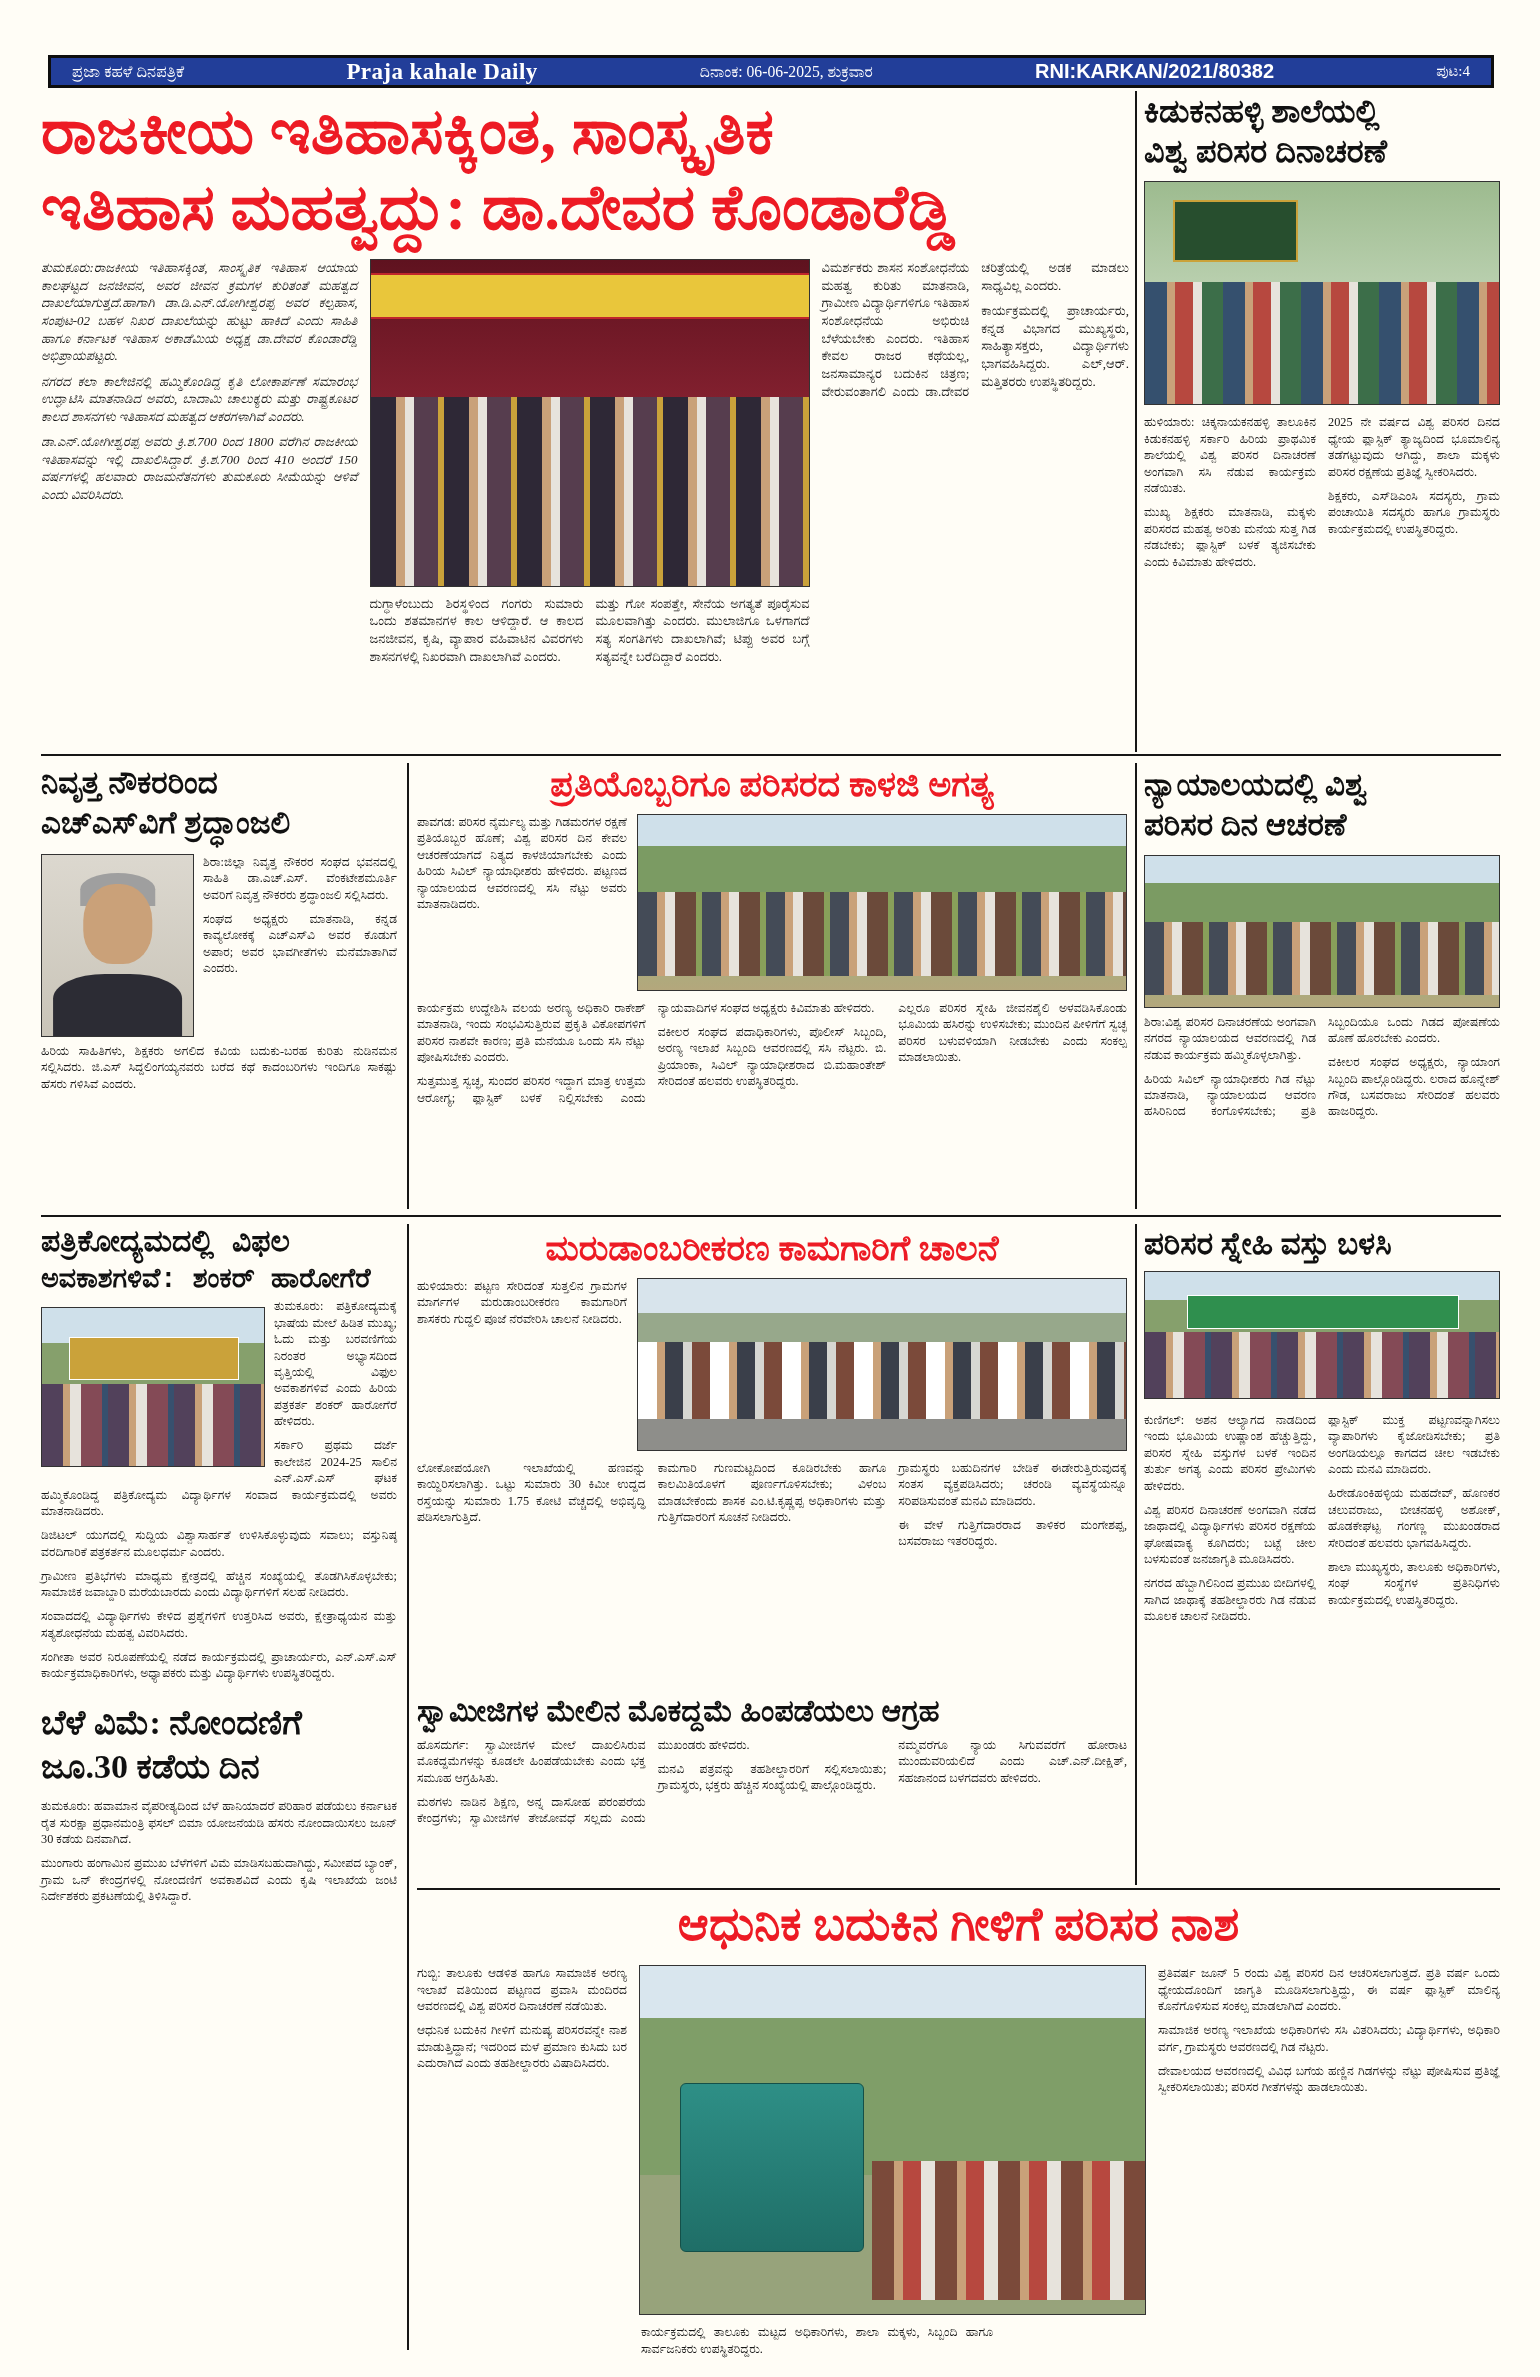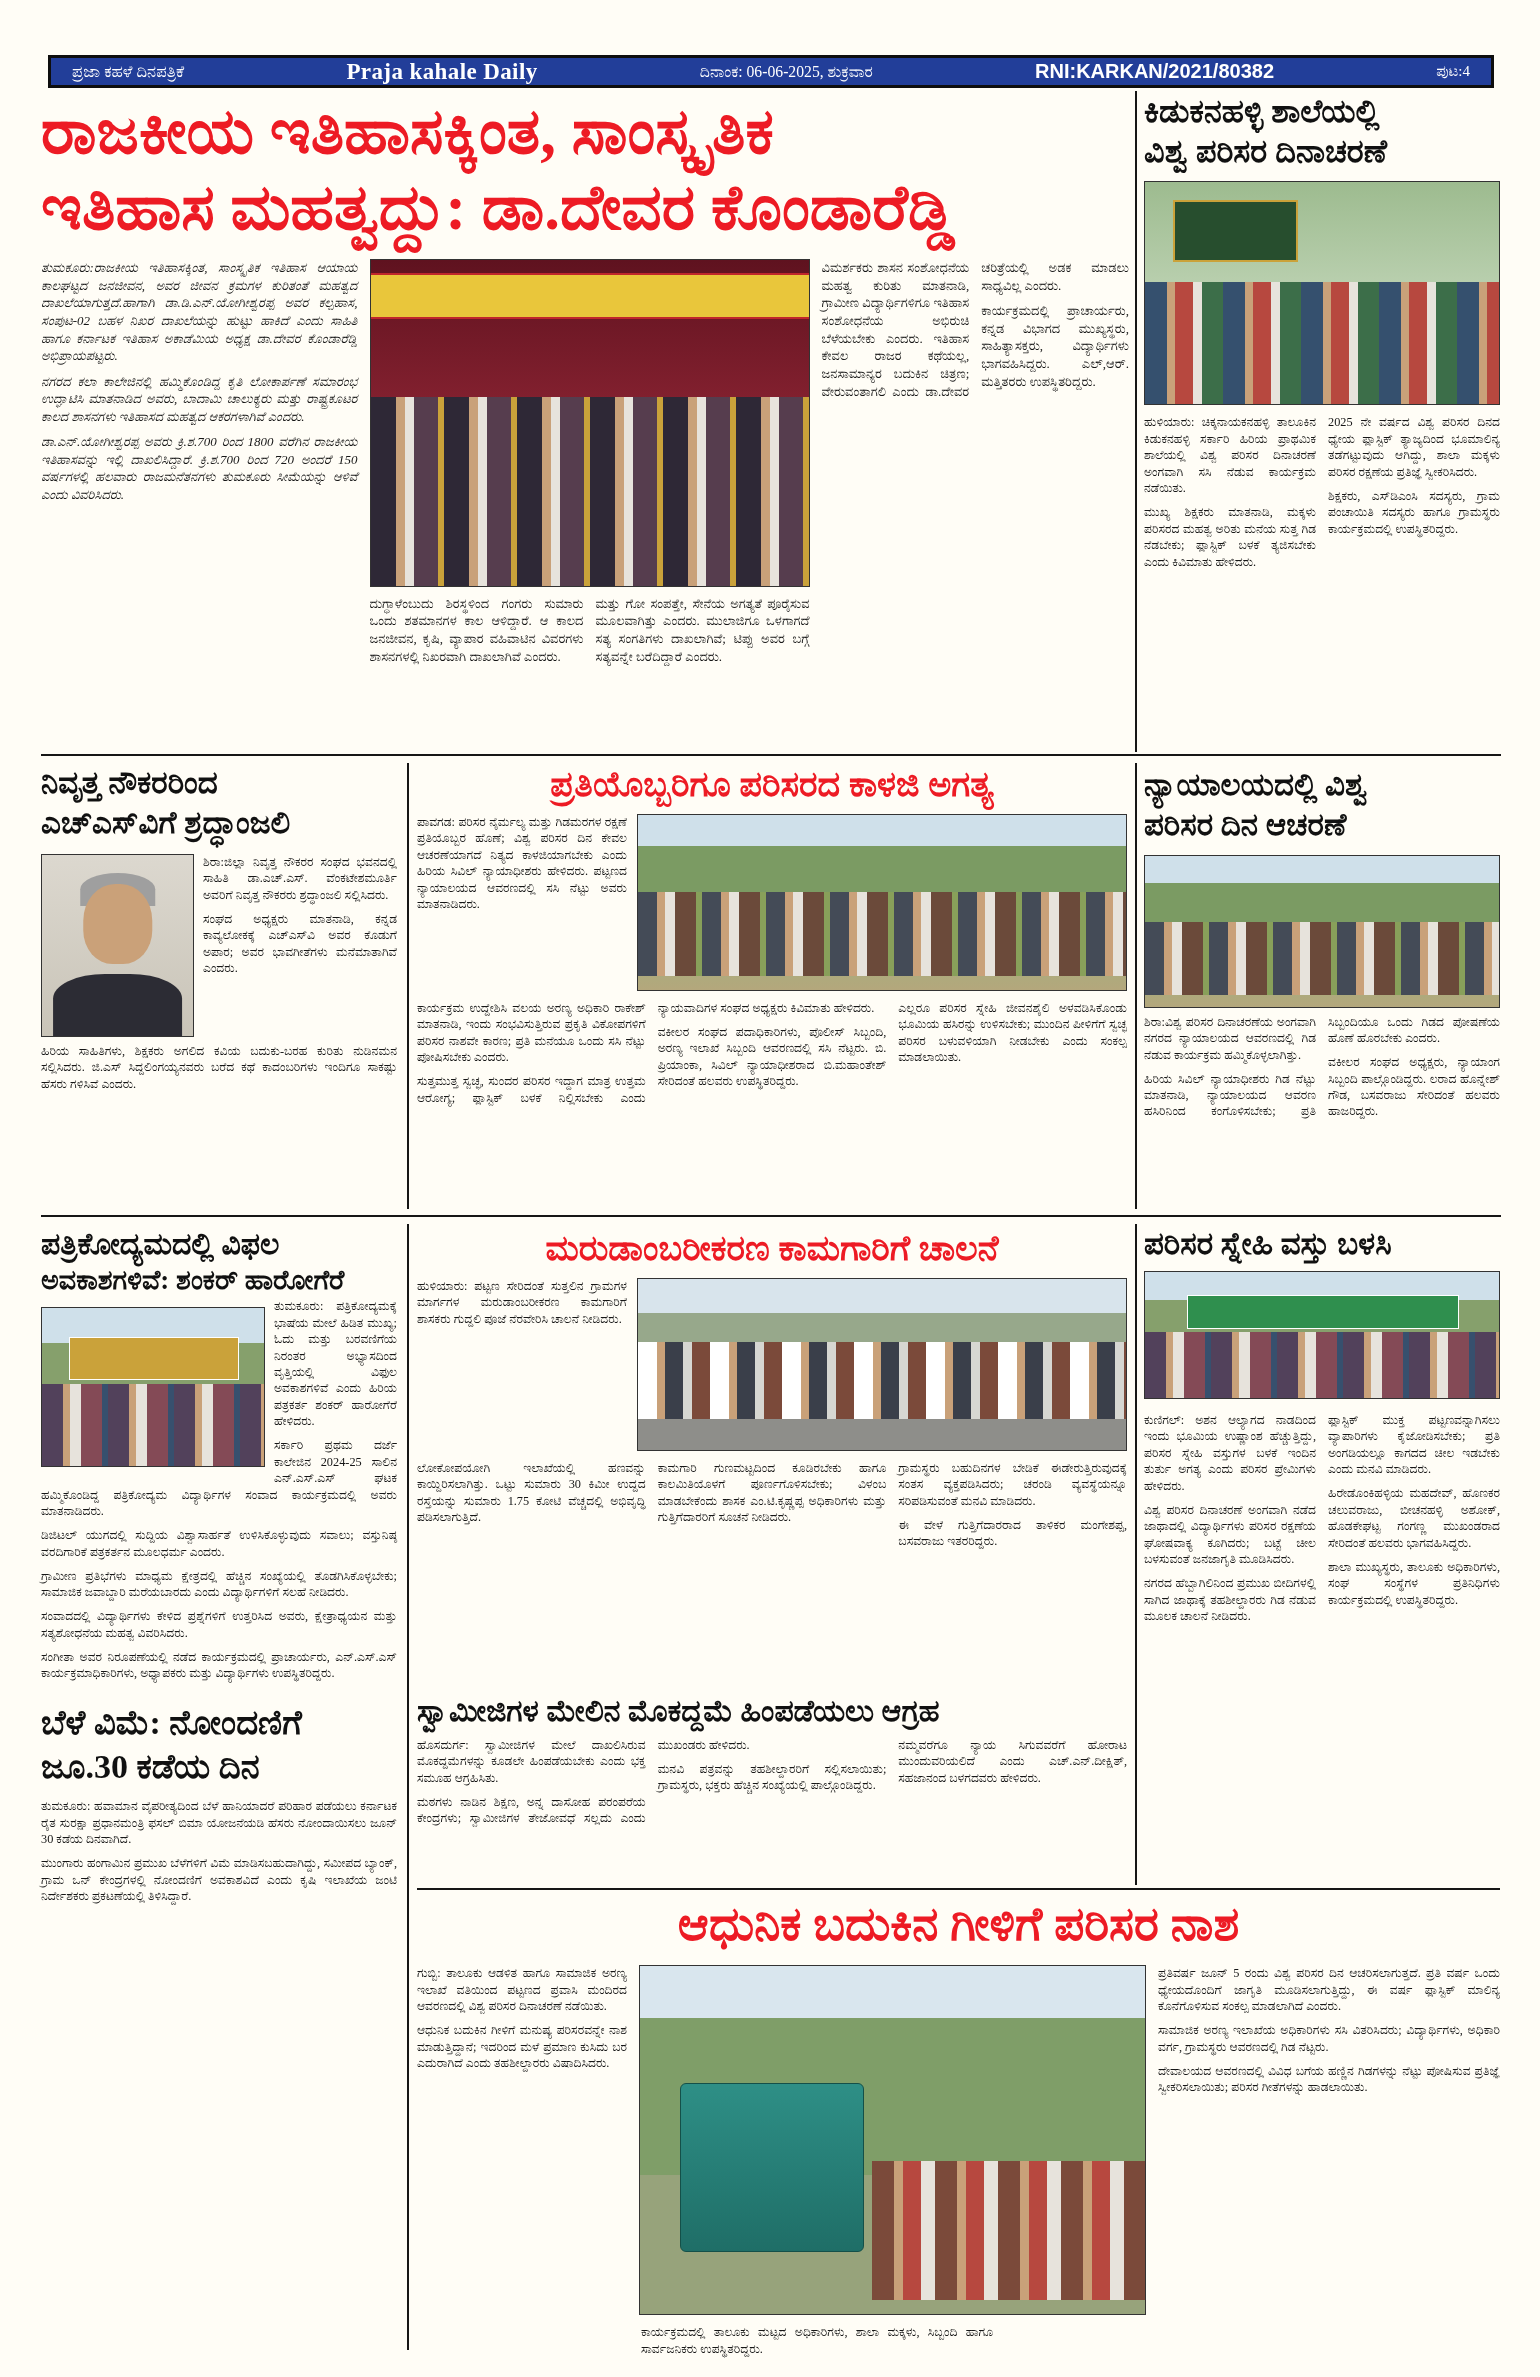--- a/index.html
+++ b/index.html
@@ -85,21 +85,21 @@
       <p>ಮುಖ್ಯ ಶಿಕ್ಷಕರು ಮಾತನಾಡಿ, ಮಕ್ಕಳು ಪರಿಸರದ ಮಹತ್ವ ಅರಿತು ಮನೆಯ ಸುತ್ತ ಗಿಡ ನೆಡಬೇಕು; ಪ್ಲಾಸ್ಟಿಕ್ ಬಳಕೆ ತ್ಯಜಿಸಬೇಕು ಎಂದು ಕಿವಿಮಾತು ಹೇಳಿದರು.</p>
       <p>2025 ನೇ ವರ್ಷದ ವಿಶ್ವ ಪರಿಸರ ದಿನದ ಧ್ಯೇಯ ಪ್ಲಾಸ್ಟಿಕ್ ತ್ಯಾಜ್ಯದಿಂದ ಭೂಮಾಲಿನ್ಯ ತಡೆಗಟ್ಟುವುದು ಆಗಿದ್ದು, ಶಾಲಾ ಮಕ್ಕಳು ಪರಿಸರ ರಕ್ಷಣೆಯ ಪ್ರತಿಜ್ಞೆ ಸ್ವೀಕರಿಸಿದರು.</p>
       <p>ಶಿಕ್ಷಕರು, ಎಸ್‌ಡಿಎಂಸಿ ಸದಸ್ಯರು, ಗ್ರಾಮ ಪಂಚಾಯಿತಿ ಸದಸ್ಯರು ಹಾಗೂ ಗ್ರಾಮಸ್ಥರು ಕಾರ್ಯಕ್ರಮದಲ್ಲಿ ಉಪಸ್ಥಿತರಿದ್ದರು.</p>
     </div>
   </div>
 
   <div style="position:absolute;left:41px;top:259px;width:1088px;height:492px;display:flex;gap:12px;">
     <div class="body-txt" style="width:317px;font-style:italic;">
       <p>ತುಮಕೂರು:ರಾಜಕೀಯ ಇತಿಹಾಸಕ್ಕಿಂತ, ಸಾಂಸ್ಕೃತಿಕ ಇತಿಹಾಸ ಆಯಾಯ ಕಾಲಘಟ್ಟದ ಜನಜೀವನ, ಅವರ ಜೀವನ ಕ್ರಮಗಳ ಕುರಿತಂತೆ ಮಹತ್ವದ ದಾಖಲೆಯಾಗುತ್ತದೆ.ಹಾಗಾಗಿ ಡಾ.ಡಿ.ಎನ್.ಯೋಗೀಶ್ವರಪ್ಪ ಅವರ ಕಲ್ಪಹಾಸ, ಸಂಪುಟ-02 ಬಹಳ ನಿಖರ ದಾಖಲೆಯನ್ನು ಹುಟ್ಟು ಹಾಕಿದೆ ಎಂದು ಸಾಹಿತಿ ಹಾಗೂ ಕರ್ನಾಟಕ ಇತಿಹಾಸ ಅಕಾಡೆಮಿಯ ಅಧ್ಯಕ್ಷ ಡಾ.ದೇವರ ಕೊಂಡಾರೆಡ್ಡಿ ಅಭಿಪ್ರಾಯಪಟ್ಟರು.</p>
       <p>ನಗರದ ಕಲಾ ಕಾಲೇಜಿನಲ್ಲಿ ಹಮ್ಮಿಕೊಂಡಿದ್ದ ಕೃತಿ ಲೋಕಾರ್ಪಣೆ ಸಮಾರಂಭ ಉದ್ಘಾಟಿಸಿ ಮಾತನಾಡಿದ ಅವರು, ಬಾದಾಮಿ ಚಾಲುಕ್ಯರು ಮತ್ತು ರಾಷ್ಟ್ರಕೂಟರ ಕಾಲದ ಶಾಸನಗಳು ಇತಿಹಾಸದ ಮಹತ್ವದ ಆಕರಗಳಾಗಿವೆ ಎಂದರು.</p>
-      <p>ಡಾ.ಎನ್.ಯೋಗೀಶ್ವರಪ್ಪ ಅವರು ಕ್ರಿ.ಶ.700 ರಿಂದ 1800 ವರೆಗಿನ ರಾಜಕೀಯ ಇತಿಹಾಸವನ್ನು ಇಲ್ಲಿ ದಾಖಲಿಸಿದ್ದಾರೆ. ಕ್ರಿ.ಶ.700 ರಿಂದ 720 ಅಂದರೆ 150 ವರ್ಷಗಳಲ್ಲಿ ಹಲವಾರು ರಾಜಮನೆತನಗಳು ತುಮಕೂರು ಸೀಮೆಯನ್ನು ಆಳಿವೆ ಎಂದು ವಿವರಿಸಿದರು.</p>
+      <p>ಡಾ.ಎನ್.ಯೋಗೀಶ್ವರಪ್ಪ ಅವರು ಕ್ರಿ.ಶ.700 ರಿಂದ 1800 ವರೆಗಿನ ರಾಜಕೀಯ ಇತಿಹಾಸವನ್ನು ಇಲ್ಲಿ ದಾಖಲಿಸಿದ್ದಾರೆ. ಕ್ರಿ.ಶ.700 ರಿಂದ 410 ಅಂದರೆ 150 ವರ್ಷಗಳಲ್ಲಿ ಹಲವಾರು ರಾಜಮನೆತನಗಳು ತುಮಕೂರು ಸೀಮೆಯನ್ನು ಆಳಿವೆ ಎಂದು ವಿವರಿಸಿದರು.</p>
     </div>
     <div style="width:440px;">
       <div class="photo ph-stage" style="width:440px;height:328px;">
         <span class="strip banner"></span>
         <span class="strip crowd"></span>
       </div>
       <div class="cols2 body-txt" style="margin-top:7.5px;height:148px;">
         <p>ದುಗ್ಧಾಳೆಂಬುದು ಶಿರಸ್ಥಳಿಂದ ಗಂಗರು ಸುಮಾರು ಒಂದು ಶತಮಾನಗಳ ಕಾಲ ಆಳಿದ್ದಾರೆ. ಆ ಕಾಲದ ಜನಜೀವನ, ಕೃಷಿ, ವ್ಯಾಪಾರ ವಹಿವಾಟಿನ ವಿವರಗಳು ಶಾಸನಗಳಲ್ಲಿ ನಿಖರವಾಗಿ ದಾಖಲಾಗಿವೆ ಎಂದರು.</p>
         <p>ಮತ್ತು ಗೋ ಸಂಪತ್ತೇ, ಸೇನೆಯ ಅಗತ್ಯತೆ ಪೂರೈಸುವ ಮೂಲವಾಗಿತ್ತು ಎಂದರು. ಮುಲಾಜಿಗೂ ಒಳಗಾಗದೆ ಸತ್ಯ ಸಂಗತಿಗಳು ದಾಖಲಾಗಿವೆ; ಟಿಪ್ಪು ಅವರ ಬಗ್ಗೆ ಸತ್ಯವನ್ನೇ ಬರೆದಿದ್ದಾರೆ ಎಂದರು.</p>
       </div>
@@ -167,21 +167,21 @@
     <div class="cols2 body-sm" style="margin-top:6px;height:200px;">
       <p>ಶಿರಾ:ವಿಶ್ವ ಪರಿಸರ ದಿನಾಚರಣೆಯ ಅಂಗವಾಗಿ ನಗರದ ನ್ಯಾಯಾಲಯದ ಆವರಣದಲ್ಲಿ ಗಿಡ ನೆಡುವ ಕಾರ್ಯಕ್ರಮ ಹಮ್ಮಿಕೊಳ್ಳಲಾಗಿತ್ತು.</p>
       <p>ಹಿರಿಯ ಸಿವಿಲ್ ನ್ಯಾಯಾಧೀಶರು ಗಿಡ ನೆಟ್ಟು ಮಾತನಾಡಿ, ನ್ಯಾಯಾಲಯದ ಆವರಣ ಹಸಿರಿನಿಂದ ಕಂಗೊಳಿಸಬೇಕು; ಪ್ರತಿ ಸಿಬ್ಬಂದಿಯೂ ಒಂದು ಗಿಡದ ಪೋಷಣೆಯ ಹೊಣೆ ಹೊರಬೇಕು ಎಂದರು.</p>
       <p>ವಕೀಲರ ಸಂಘದ ಅಧ್ಯಕ್ಷರು, ನ್ಯಾಯಾಂಗ ಸಿಬ್ಬಂದಿ ಪಾಲ್ಗೊಂಡಿದ್ದರು. ಲರಾದ ಹೊನ್ನೇಶ್ ಗೌಡ, ಬಸವರಾಜು ಸೇರಿದಂತೆ ಹಲವರು ಹಾಜರಿದ್ದರು.</p>
     </div>
   </div>
 
   <div class="hrule" style="left:41px;top:1215px;width:1460px;height:1.5px;"></div>
 
   <div style="position:absolute;left:41px;top:1224px;width:356px;">
-    <div class="h-black" style="font-size:30px;line-height:1.3;">
+    <div class="h-black" style="font-size:30px;line-height:1.3;font-family:Liberation Mono, monospace;">
       <div>ಪತ್ರಿಕೋದ್ಯಮದಲ್ಲಿ ವಿಫಲ</div>
       <div style="font-size:27px;">ಅವಕಾಶಗಳಿವೆ: ಶಂಕರ್ ಹಾರೋಗೆರೆ</div>
     </div>
     <div class="photo ph-banner" style="width:224px;height:160px;float:left;margin:9px 9px 4.5px 0;">
       <span class="flag" style="background:#caa23a;"></span>
       <span class="strip crowd"></span>
     </div>
     <div class="body-sm">
       <p>ತುಮಕೂರು: ಪತ್ರಿಕೋದ್ಯಮಕ್ಕೆ ಭಾಷೆಯ ಮೇಲೆ ಹಿಡಿತ ಮುಖ್ಯ; ಓದು ಮತ್ತು ಬರವಣಿಗೆಯ ನಿರಂತರ ಅಭ್ಯಾಸದಿಂದ ವೃತ್ತಿಯಲ್ಲಿ ವಿಫುಲ ಅವಕಾಶಗಳಿವೆ ಎಂದು ಹಿರಿಯ ಪತ್ರಕರ್ತ ಶಂಕರ್ ಹಾರೋಗೆರೆ ಹೇಳಿದರು.</p>
       <p>ಸರ್ಕಾರಿ ಪ್ರಥಮ ದರ್ಜೆ ಕಾಲೇಜಿನ 2024-25 ಸಾಲಿನ ಎನ್.ಎಸ್.ಎಸ್ ಘಟಕ ಹಮ್ಮಿಕೊಂಡಿದ್ದ ಪತ್ರಿಕೋದ್ಯಮ ವಿದ್ಯಾರ್ಥಿಗಳ ಸಂವಾದ ಕಾರ್ಯಕ್ರಮದಲ್ಲಿ ಅವರು ಮಾತನಾಡಿದರು.</p>

